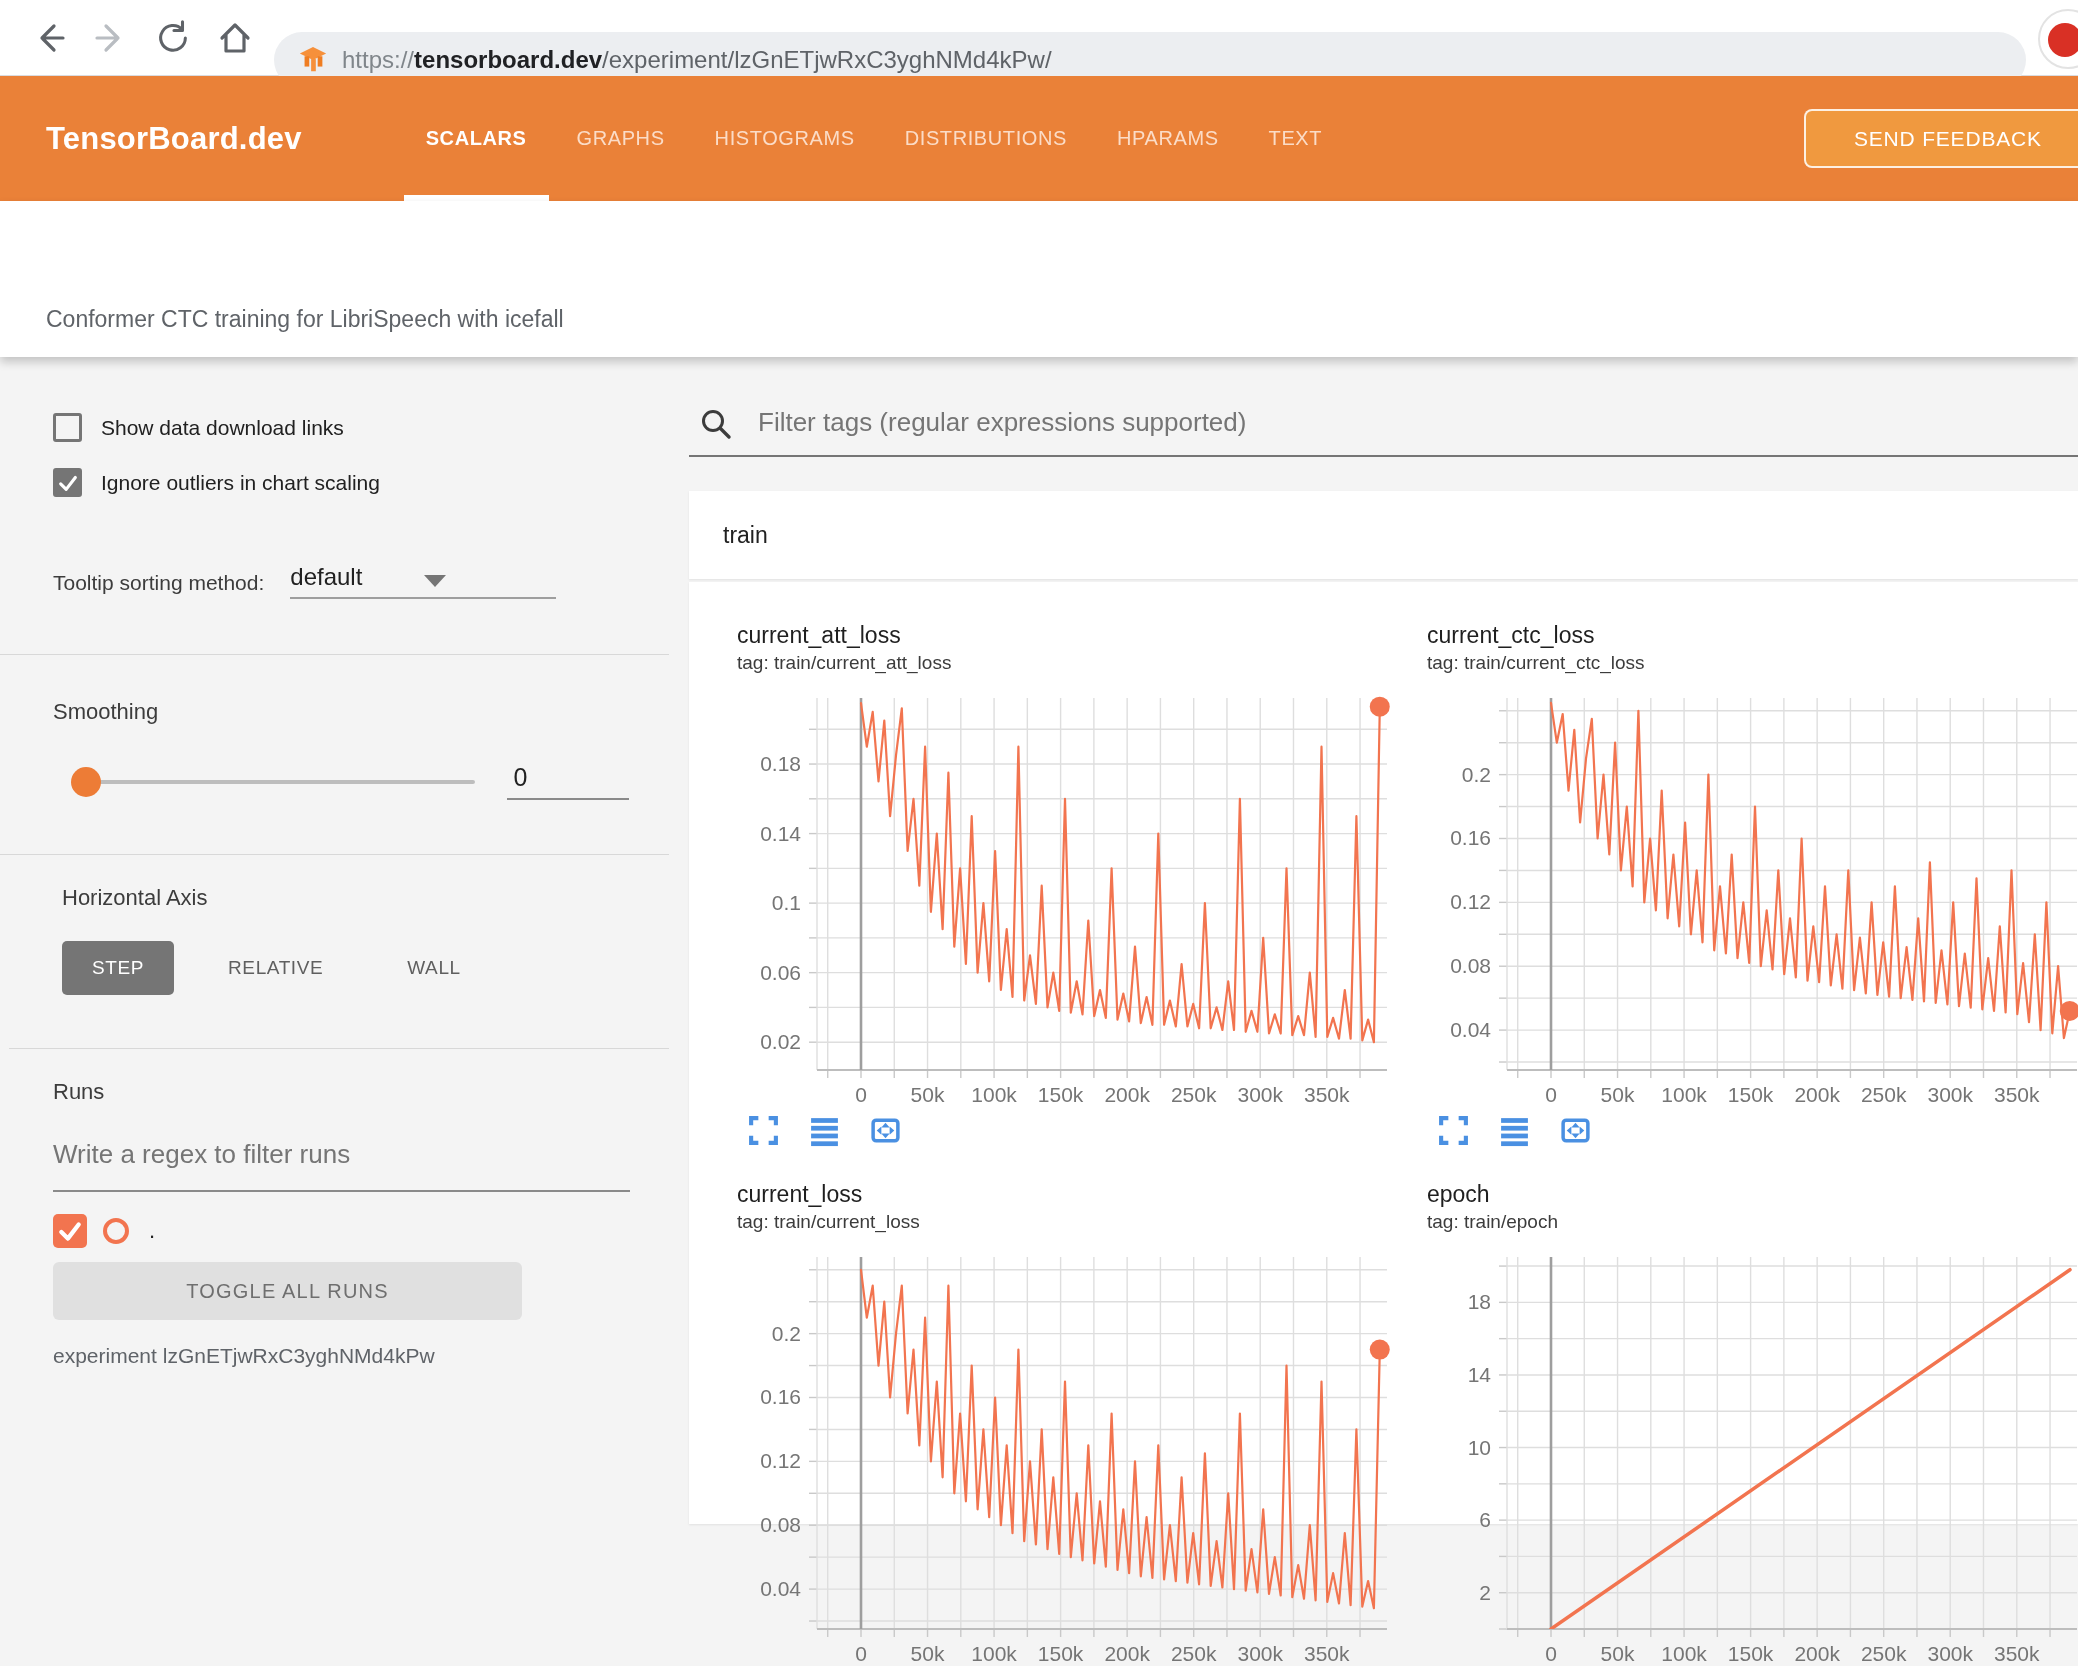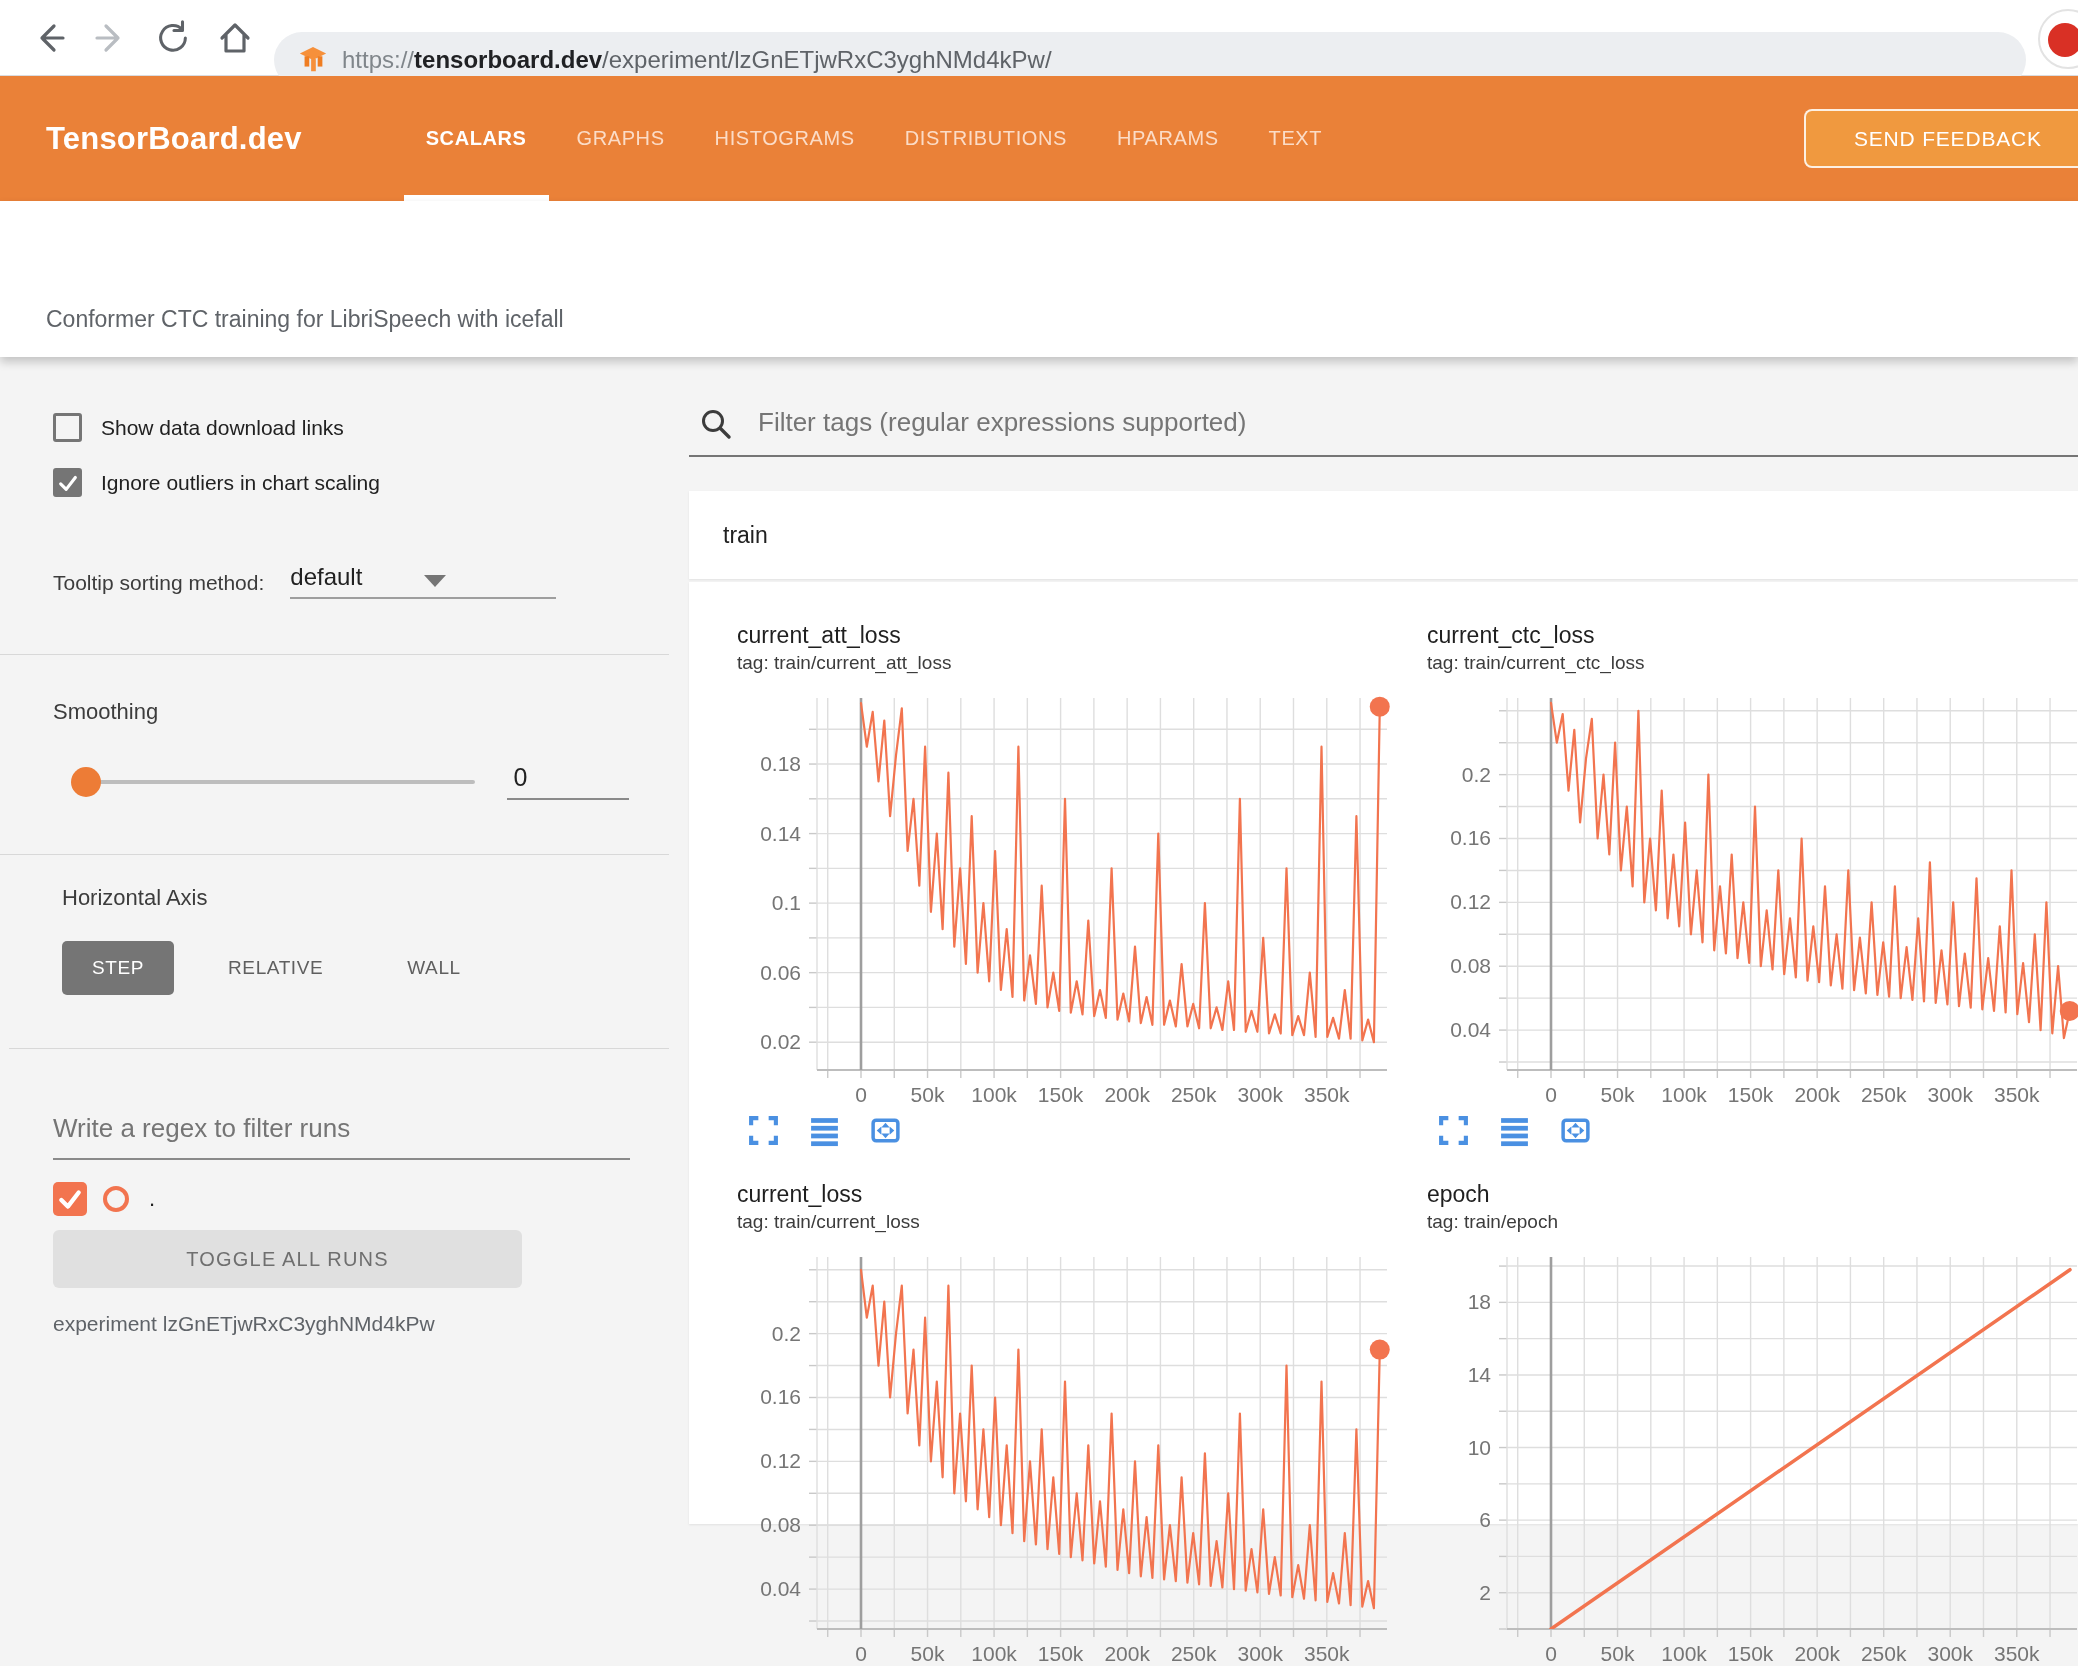--- a/index.html
+++ b/index.html
@@ -71,21 +71,21 @@
   .slider-value{margin-left:32px;width:122px;border-bottom:2px solid #8a8a8a;font-size:25px;color:#212121;
       padding:0 0 6px 6px;}
 
   .s3{padding:30px 40px 53px 53px;margin-left:9px;}
   .axis-btns{margin-top:30px;display:flex;align-items:center;}
   .axis-btn{font-size:19px;letter-spacing:.6px;color:#5f5f5f;padding:16px 30px;border-radius:5px;cursor:pointer;}
   .axis-btn.selected{background:#757575;color:#fff;}
   .axis-btn + .axis-btn{margin-left:24px;}
 
   .s4{padding:30px 40px 0 53px;}
-  .runs-filter{margin-top:34px;width:577px;border-bottom:2px solid #8a8a8a;padding-bottom:14px;
+  .runs-filter{margin-top:34px;width:577px;border-bottom:2px solid #8a8a8a;padding-bottom:20px;
       font-size:26px;color:#757575;cursor:text;}
   .run-row{margin-top:22px;display:flex;align-items:center;}
   .run-cbox{width:34px;height:34px;border-radius:5px;background:#f2744f;display:flex;align-items:center;
       justify-content:center;cursor:pointer;}
   .run-circle{width:26px;height:26px;border:4px solid #f2744f;border-radius:50%;margin-left:16px;cursor:pointer;}
   .run-dot-label{font-size:22px;color:#212121;margin-left:20px;}
   .toggle-btn{margin-top:14px;width:469px;height:58px;background:#e0e0e0;border-radius:6px;border:none;
       color:#6f6f6f;font-size:20px;letter-spacing:1.2px;display:flex;align-items:center;justify-content:center;
       cursor:pointer;font-family:inherit;}
   .experiment-label{margin-top:24px;font-size:21px;color:#5f6368;}
@@ -205,20 +205,21 @@
       <div class="sb-sec s3">
         <div class="sec-title">Horizontal Axis</div>
         <div class="axis-btns" id="axisBtns">
             <div class="axis-btn selected">STEP</div>
             <div class="axis-btn">RELATIVE</div>
             <div class="axis-btn">WALL</div>
           </div>
       </div>
 
       <div class="sb-sec s4">
+        <div class="sec-title">Runs</div>
         <div class="runs-filter">Write a regex to filter runs</div>
         <div class="run-row">
           <span class="run-cbox">
             <svg width="26" height="26" viewBox="0 0 24 24">
                 <polyline points="4,13 10,19 20,6" fill="none" stroke="#fff" stroke-width="4" stroke-linecap="round" stroke-linejoin="round"></polyline>
               </svg>
           </span>
           <span class="run-circle"></span>
           <span class="run-dot-label">.</span>
         </div>

